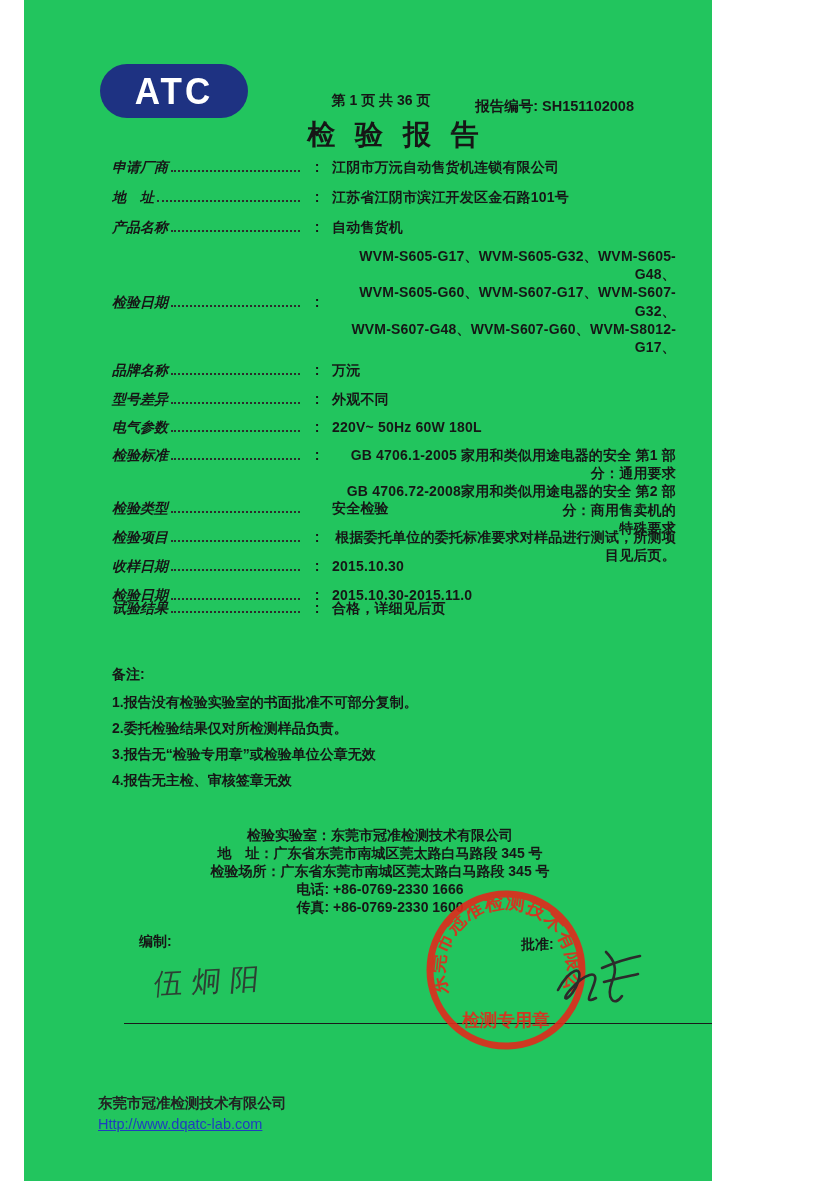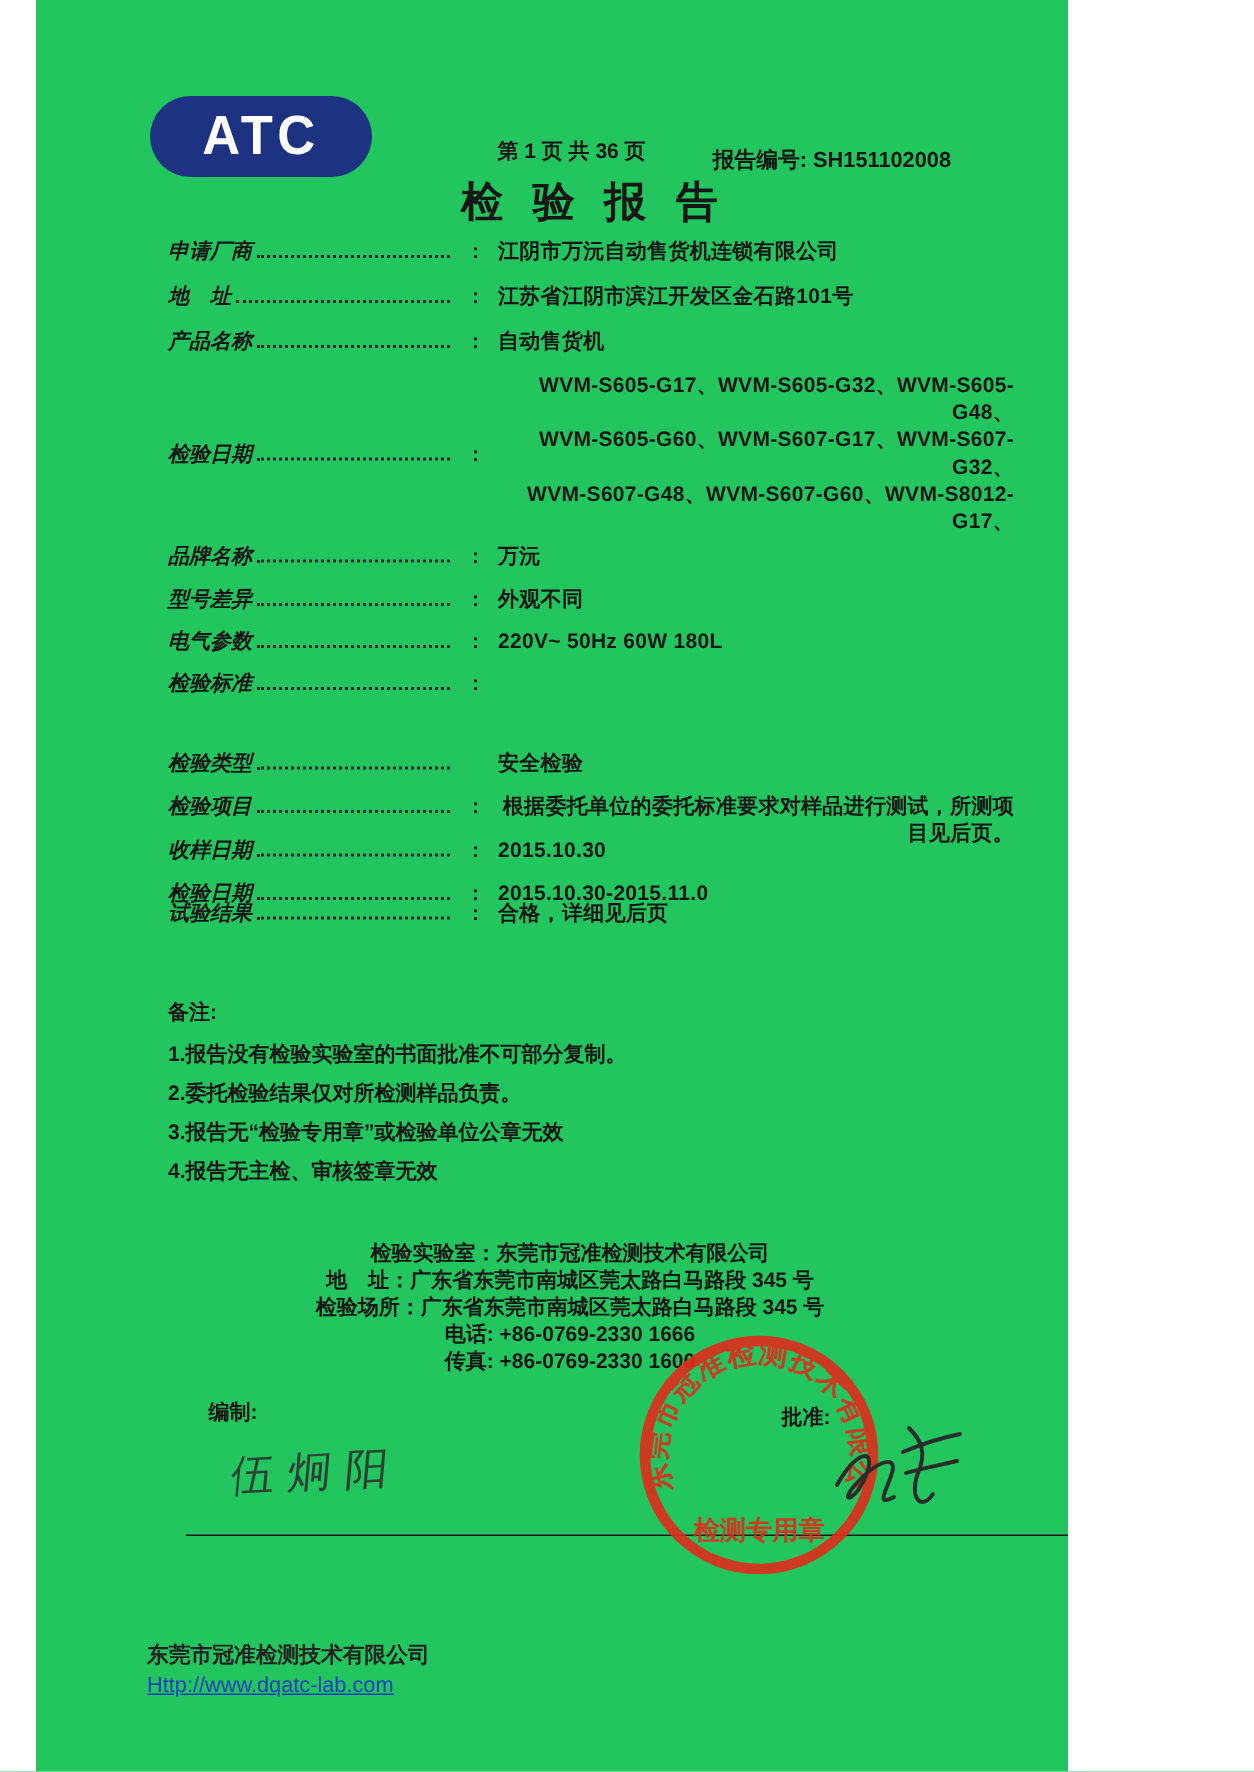--- a/index.html
+++ b/index.html
@@ -135,20 +135,25 @@
     <span class="colon">:</span>
     <span class="fvalue">220V~ 50Hz 60W 180L</span>
   </div>
 
   <div class="field-row" style="top:446px">
     <span class="flabel">
         <span>检验标准</span>
         <span class="leader"></span>
       </span>
     <span class="colon">:</span>
+    <span class="fvalue">
+      <div>GB 4706.1-2005 家用和类似用途电器的安全 第1 部分：通用要求</div>
+      <div>GB 4706.72-2008家用和类似用途电器的安全 第2 部分：商用售卖机的</div>
+      <div>特殊要求</div>
+    </span>
   </div>
 
   <div class="field-row" style="top:499px">
     <span class="flabel">
         <span>检验类型</span>
         <span class="leader"></span>
       </span>
     <span class="colon"></span>
     <span class="fvalue">安全检验</span>
   </div>

